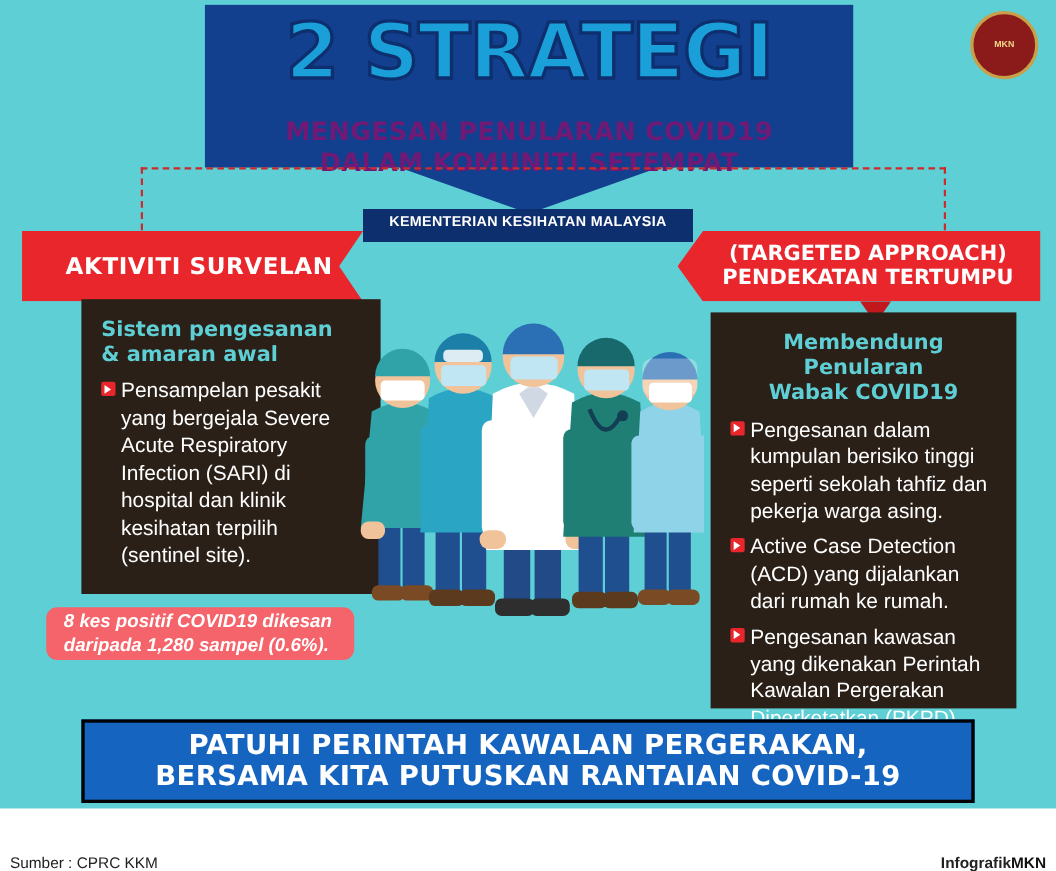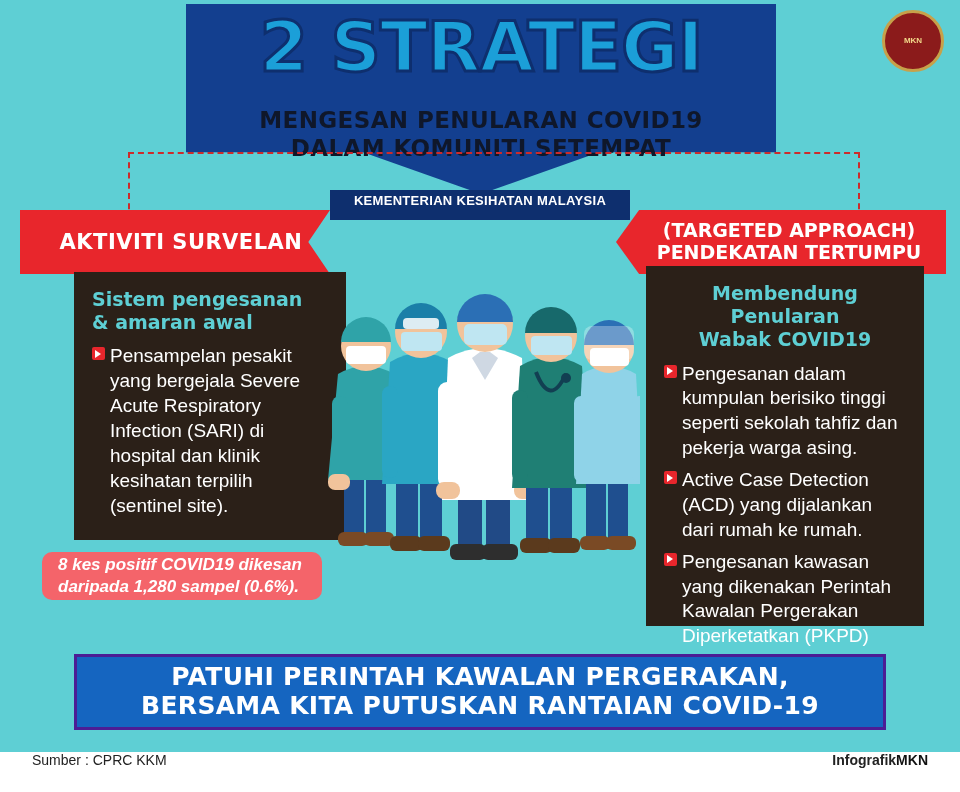--- a/index.html
+++ b/index.html
@@ -35,21 +35,21 @@
     color: #1b9fd8;
     -webkit-text-stroke: 3px #0e2f6e;
     line-height: 0.95;
     font-family: "DejaVu Sans", sans-serif;
   }
   .hdr-sub {
     position: absolute;
     left: 186px; top: 106px;
     width: 590px;
     text-align: center;
-    color: #0f172a;
+    color: #701a75;
     font-size: 23px;
     font-weight: 800;
     letter-spacing: 0.4px;
     line-height: 1.22;
     font-family: "DejaVu Sans", sans-serif;
   }
   .hdr-ministry {
     position: absolute;
     left: 330px; top: 190px;
     width: 300px;
@@ -122,21 +122,21 @@
     border-top: 20px solid #c0181d;
   }
 
   
   .panel {
     position: absolute;
     background: #2b2018;
     padding: 16px 18px 18px 18px;
   }
   .panel-left  { left: 42px;  top: 272px; width: 272px; height: 268px; margin-left: 32px; }
-  .panel-right { right: 36px; top: 266px; width: 278px; height: 360px; }
+  .panel-right { right: 36px; top: 284px; width: 278px; height: 360px; }
 
   .panel-head {
     color: #5ecfd4;
     font-size: 19px;
     font-weight: 800;
     line-height: 1.22;
     margin-bottom: 10px;
     font-family: "DejaVu Sans", sans-serif;
   }
   .panel-head.center { text-align: center; }
@@ -185,39 +185,39 @@
 
   
   .illus { position: absolute; left: 320px; top: 246px; width: 320px; height: 330px; }
 
   
   .footbar {
     position: absolute;
     left: 74px; bottom: 62px;
     width: 812px; height: 76px;
     background: #1565c0;
-    border: 3px solid #4c1d95;
+    border: 3px solid #000000;
     display: flex; flex-direction: column;
     align-items: center; justify-content: center;
     color: #ffffff;
     font-weight: 800;
     font-size: 25px;
     letter-spacing: 0.3px;
     line-height: 1.15;
     text-align: center;
     font-family: "DejaVu Sans", sans-serif;
   }
 
   .footer {
     position: absolute;
     left: 0; bottom: 0;
-    width: 960px; height: 40px;
+    width: 960px; height: 57px;
     background: #ffffff;
-    display: flex; align-items: flex-start; justify-content: space-between;
-    padding: 0 32px;
+    display: flex; align-items: flex-end; justify-content: space-between;
+    padding: 0 9px;
     font-size: 14px;
     color: #222222;
   }
   .footer .right { font-weight: 700; }
   .footer .right .mkn { font-weight: 800; color: #111; }
 </style>
 </head>
 <body>
 
 <div id="poster">

